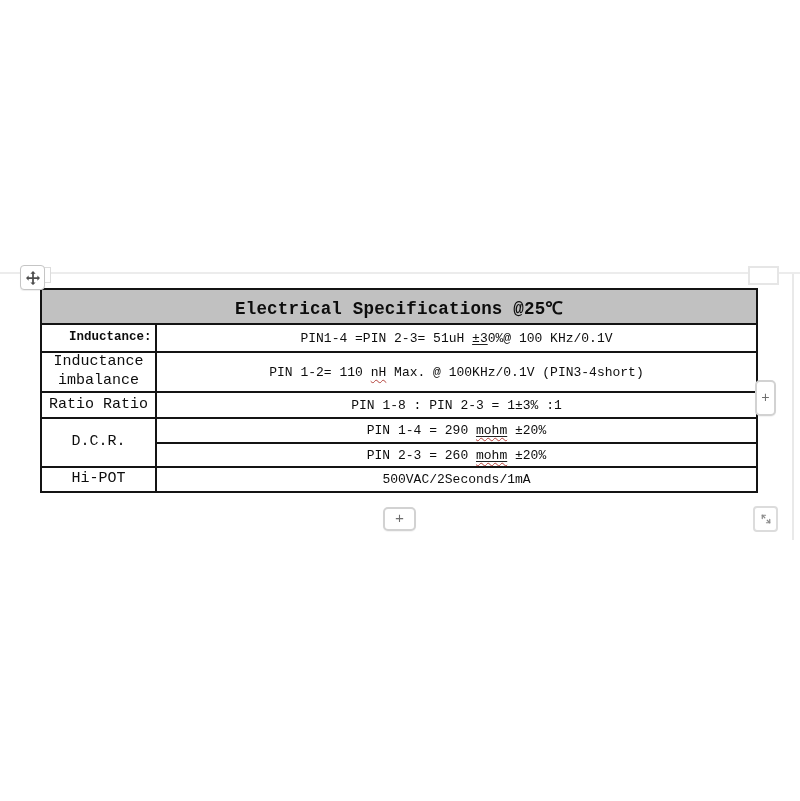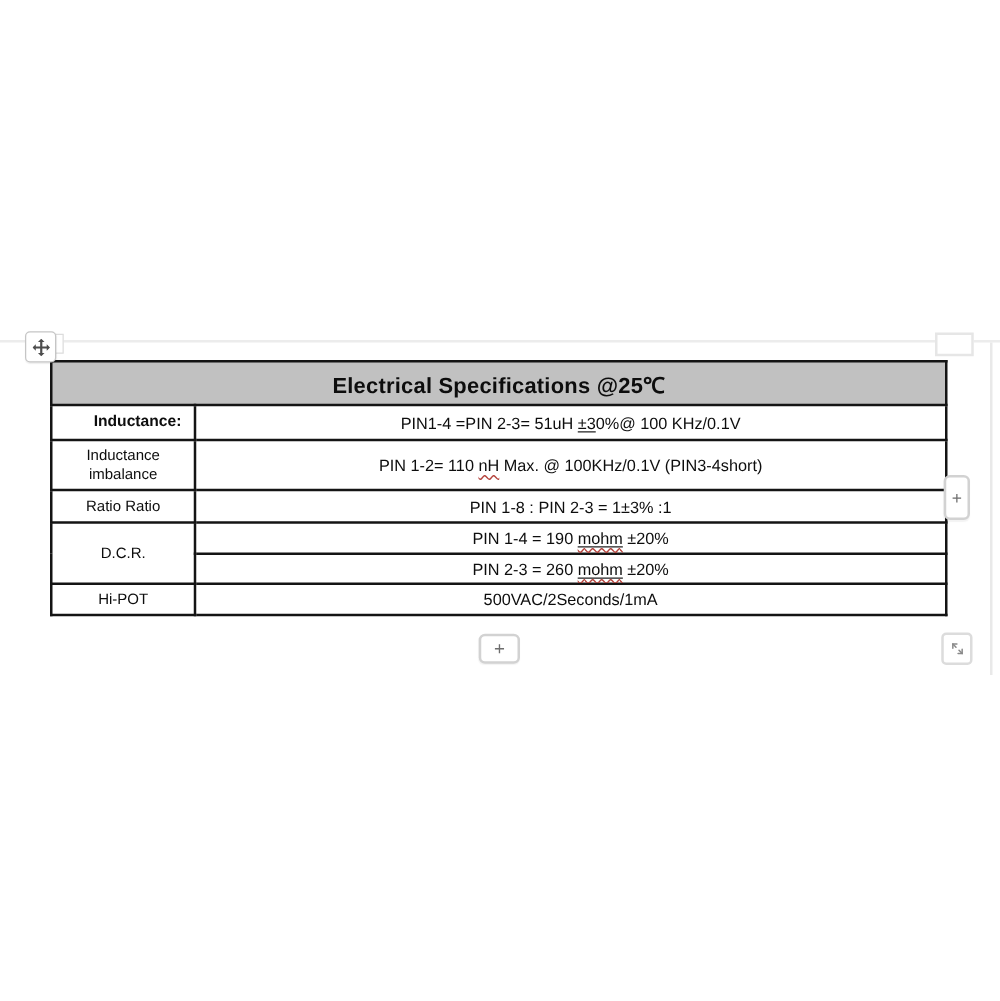--- a/index.html
+++ b/index.html
@@ -1,36 +1,36 @@
 <!DOCTYPE html>
 <html><head>
 <meta charset="utf-8">
 <style>
   html,body{margin:0;padding:0;background:#fff;}
   #canvas{
     position:relative;width:800px;height:639px;background:#ffffff;overflow:hidden;
-    font-family:Liberation Sans, sans-serif;color:#0d0d0d;
+    font-family:Liberation Mono, monospace;color:#0d0d0d;
   }
   
   .hline{position:absolute;left:0;top:272px;width:800px;height:2px;background:#ececec;}
   .vline{position:absolute;left:792px;top:274px;width:2px;height:266px;background:#e9e9e9;}
   .tr-notch{position:absolute;left:748px;top:266px;width:27px;height:15px;background:#fff;border:2px solid #e6e6e6;}
   
   .handle-notch{position:absolute;left:41px;top:267px;width:8px;height:14px;background:#fff;border:1px solid #dcdcdc;}
   .move-handle{
     position:absolute;left:20px;top:265px;width:23px;height:23px;background:#fff;
     border:1px solid #c5c5c5;border-radius:4px;display:flex;align-items:center;justify-content:center;
     box-shadow:0 1px 1px rgba(0,0,0,.07);cursor:move;z-index:3;
   }
   
   .table-wrap{position:absolute;left:40px;top:288px;}
   table.spec{border-collapse:collapse;table-layout:fixed;width:716px;}
   table.spec th,table.spec td{border:2px solid #141414;padding:0 4px;text-align:center;vertical-align:middle;}
   th.title-cell{background:#c1c1c1;height:33px;font-size:17.5px;font-weight:700;letter-spacing:.2px;}
-  td.label-cell{font-size:12px;line-height:1.25;}
+  td.label-cell{font-size:15px;line-height:1.25;}
   td.value-cell{font-size:13px;}
   tr.r1 td{height:26px}
   tr.r1 td.label-cell{font-size:12.5px;font-weight:700;padding-left:27px;}
   tr.r2 td{height:38px}
   tr.r3 td{height:24px}
   tr.r4a td{height:23px}
   tr.r4b td{height:22px}
   tr.r4b td.value-cell{border-top-width:1px;}
   tr.r5 td{height:23px}
   
@@ -104,21 +104,21 @@
         </td>
         <td class="value-cell">
           <span>PIN 1-8 : PIN 2-3 = 1±3% :1</span>
         </td>
       </tr>
       <tr class="r4a">
         <td class="label-cell" rowspan="2">
           <span>D.C.R.</span>
         </td>
         <td class="value-cell">
-          <span>PIN 1-4 = 190 </span><span class="spell"><span class="u-dark">mohm</span></span><span> ±20%</span>
+          <span>PIN 1-4 = 290 </span><span class="spell"><span class="u-dark">mohm</span></span><span> ±20%</span>
         </td>
       </tr>
       <tr class="r4b">
         <td class="value-cell">
           <span>PIN 2-3 = 260 </span><span class="spell"><span class="u-dark">mohm</span></span><span> ±20%</span>
         </td>
       </tr>
       <tr class="r5">
         <td class="label-cell">
           <span>Hi-POT</span>

